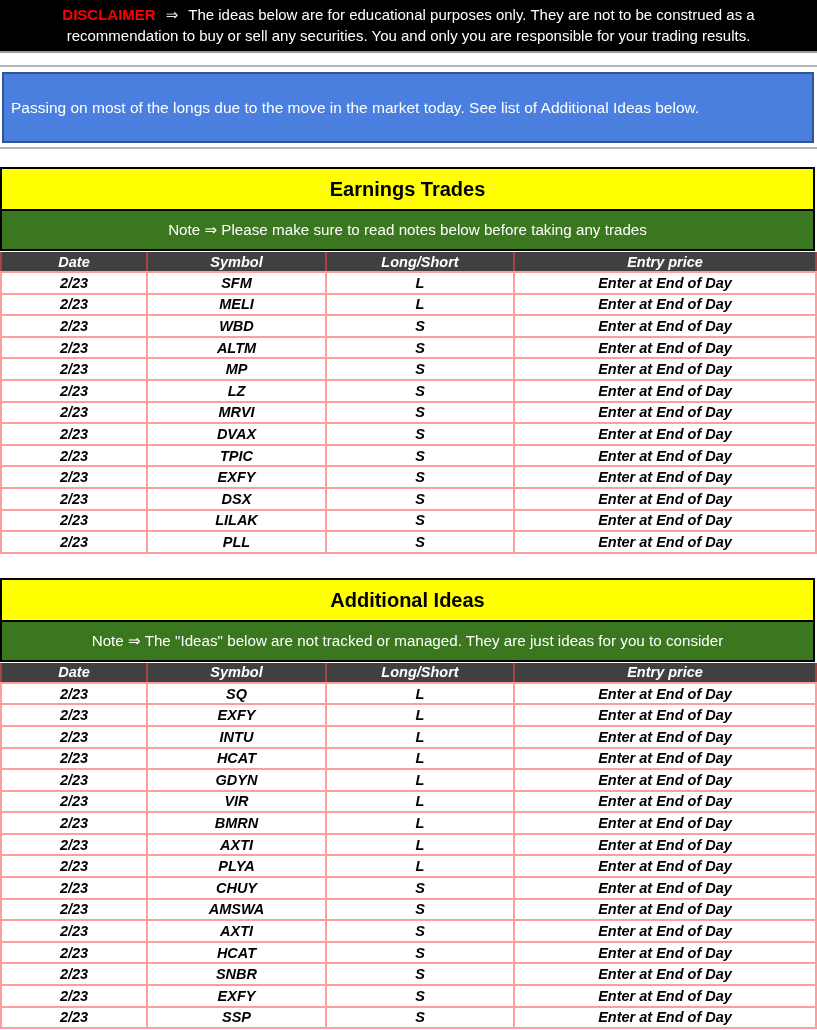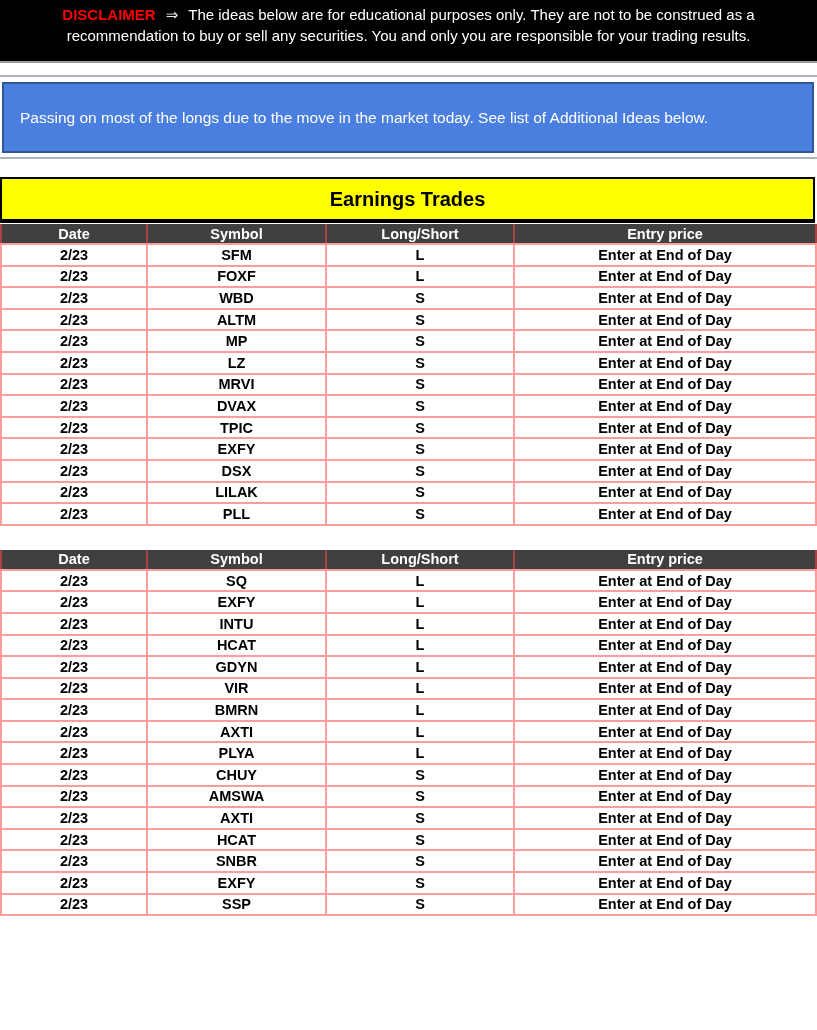--- a/index.html
+++ b/index.html
@@ -3,54 +3,55 @@
 <meta charset="utf-8">
 <style>
   html,body{margin:0;padding:0;}
   body{
     width:817px;min-height:1030px;background:#ffffff;
     font-family:"Liberation Sans",sans-serif;color:#000;
   }
   
   .disclaimer{
     background:#000000;color:#ffffff;text-align:center;
-    padding:4px 18px 15px;font-size:15px;line-height:21px;
+    padding:4px 18px 5px;font-size:15px;line-height:21px;
     border-bottom:2px solid #9a9a9a;
   }
   .disc-label{color:#ff0000;font-weight:bold;margin-right:10px;}
   .disc-arrow{color:#e8e8e8;margin-right:10px;}
   
   .banner-wrap{
     margin-top:12px;
     border-top:2px solid #aeb4bc;border-bottom:2px solid #aeb4bc;
     padding:5px 0 4px;
   }
   .banner{
     box-sizing:border-box;height:71px;margin:0 3px 0 2px;
     background:#4a7fdf;border:2px solid #2f5597;
     display:flex;align-items:center;
-    color:#ffffff;font-size:15.5px;padding-left:16px;
+    color:#ffffff;font-size:15.5px;padding-left:7px;
   }
   
   .trade-section{margin-top:18px;}
   .trade-section.second{margin-top:24px;}
   .section-head{border:2px solid #000000;margin-right:2px;}
   .section-title{
     background:#ffff00;height:40px;line-height:40px;
     text-align:center;font-weight:bold;font-size:20px;
     border-bottom:2px solid #000000;color:#000000;
   }
   .section-note{
     background:#3a771e;height:38px;line-height:38px;
     text-align:center;color:#ffffff;font-size:15.2px;
   }
   
   table.trades{
     width:100%;border-collapse:collapse;table-layout:fixed;
     margin-top:1px;
+    font-style:italic;
   }
   table.trades th{
     background:#404040;color:#ffffff;font-weight:bold;font-size:14.5px;
     height:19px;padding:0;text-align:center;
     border-left:2px solid #a94343;border-right:2px solid #a94343;
     border-top:none;border-bottom:2px solid #ff9c9c;
   }
   table.trades td{
     background:#ffffff;color:#000000;font-weight:bold;font-size:14.5px;
     height:19.6px;padding:0;text-align:center;
@@ -66,20 +67,21 @@
 
 <div class="banner-wrap">
   <div class="banner">
     <span>Passing on most of the longs due to the move in the market today. See list of Additional Ideas below.</span>
   </div>
 </div>
 
 <section class="trade-section">
   <div class="section-head">
     <div class="section-title">Earnings Trades</div>
+    <div class="section-note">Note ⇒ Please make sure to read notes below before taking any trades</div>
   </div>
   <table class="trades">
     <colgroup>
       <col style="width:146px">
         <col style="width:179px">
         <col style="width:188px">
         <col>
     </colgroup>
     <thead>
       <tr>
@@ -91,21 +93,21 @@
     </thead>
     <tbody>
         <tr>
           <td>2/23</td>
           <td>SFM</td>
           <td>L</td>
           <td>Enter at End of Day</td>
         </tr>
         <tr>
           <td>2/23</td>
-          <td>FOXF</td>
+          <td>MELI</td>
           <td>L</td>
           <td>Enter at End of Day</td>
         </tr>
         <tr>
           <td>2/23</td>
           <td>WBD</td>
           <td>S</td>
           <td>Enter at End of Day</td>
         </tr>
         <tr>
@@ -166,20 +168,24 @@
           <td>2/23</td>
           <td>PLL</td>
           <td>S</td>
           <td>Enter at End of Day</td>
         </tr>
       </tbody>
   </table>
 </section>
 
 <section class="trade-section second">
+  <div class="section-head">
+    <div class="section-title">Additional Ideas</div>
+    <div class="section-note">Note ⇒ The "Ideas" below are not tracked or managed. They are just ideas for you to consider</div>
+  </div>
   <table class="trades">
     <colgroup>
       <col style="width:146px">
         <col style="width:179px">
         <col style="width:188px">
         <col>
     </colgroup>
     <thead>
       <tr>
         <th>Date</th>

